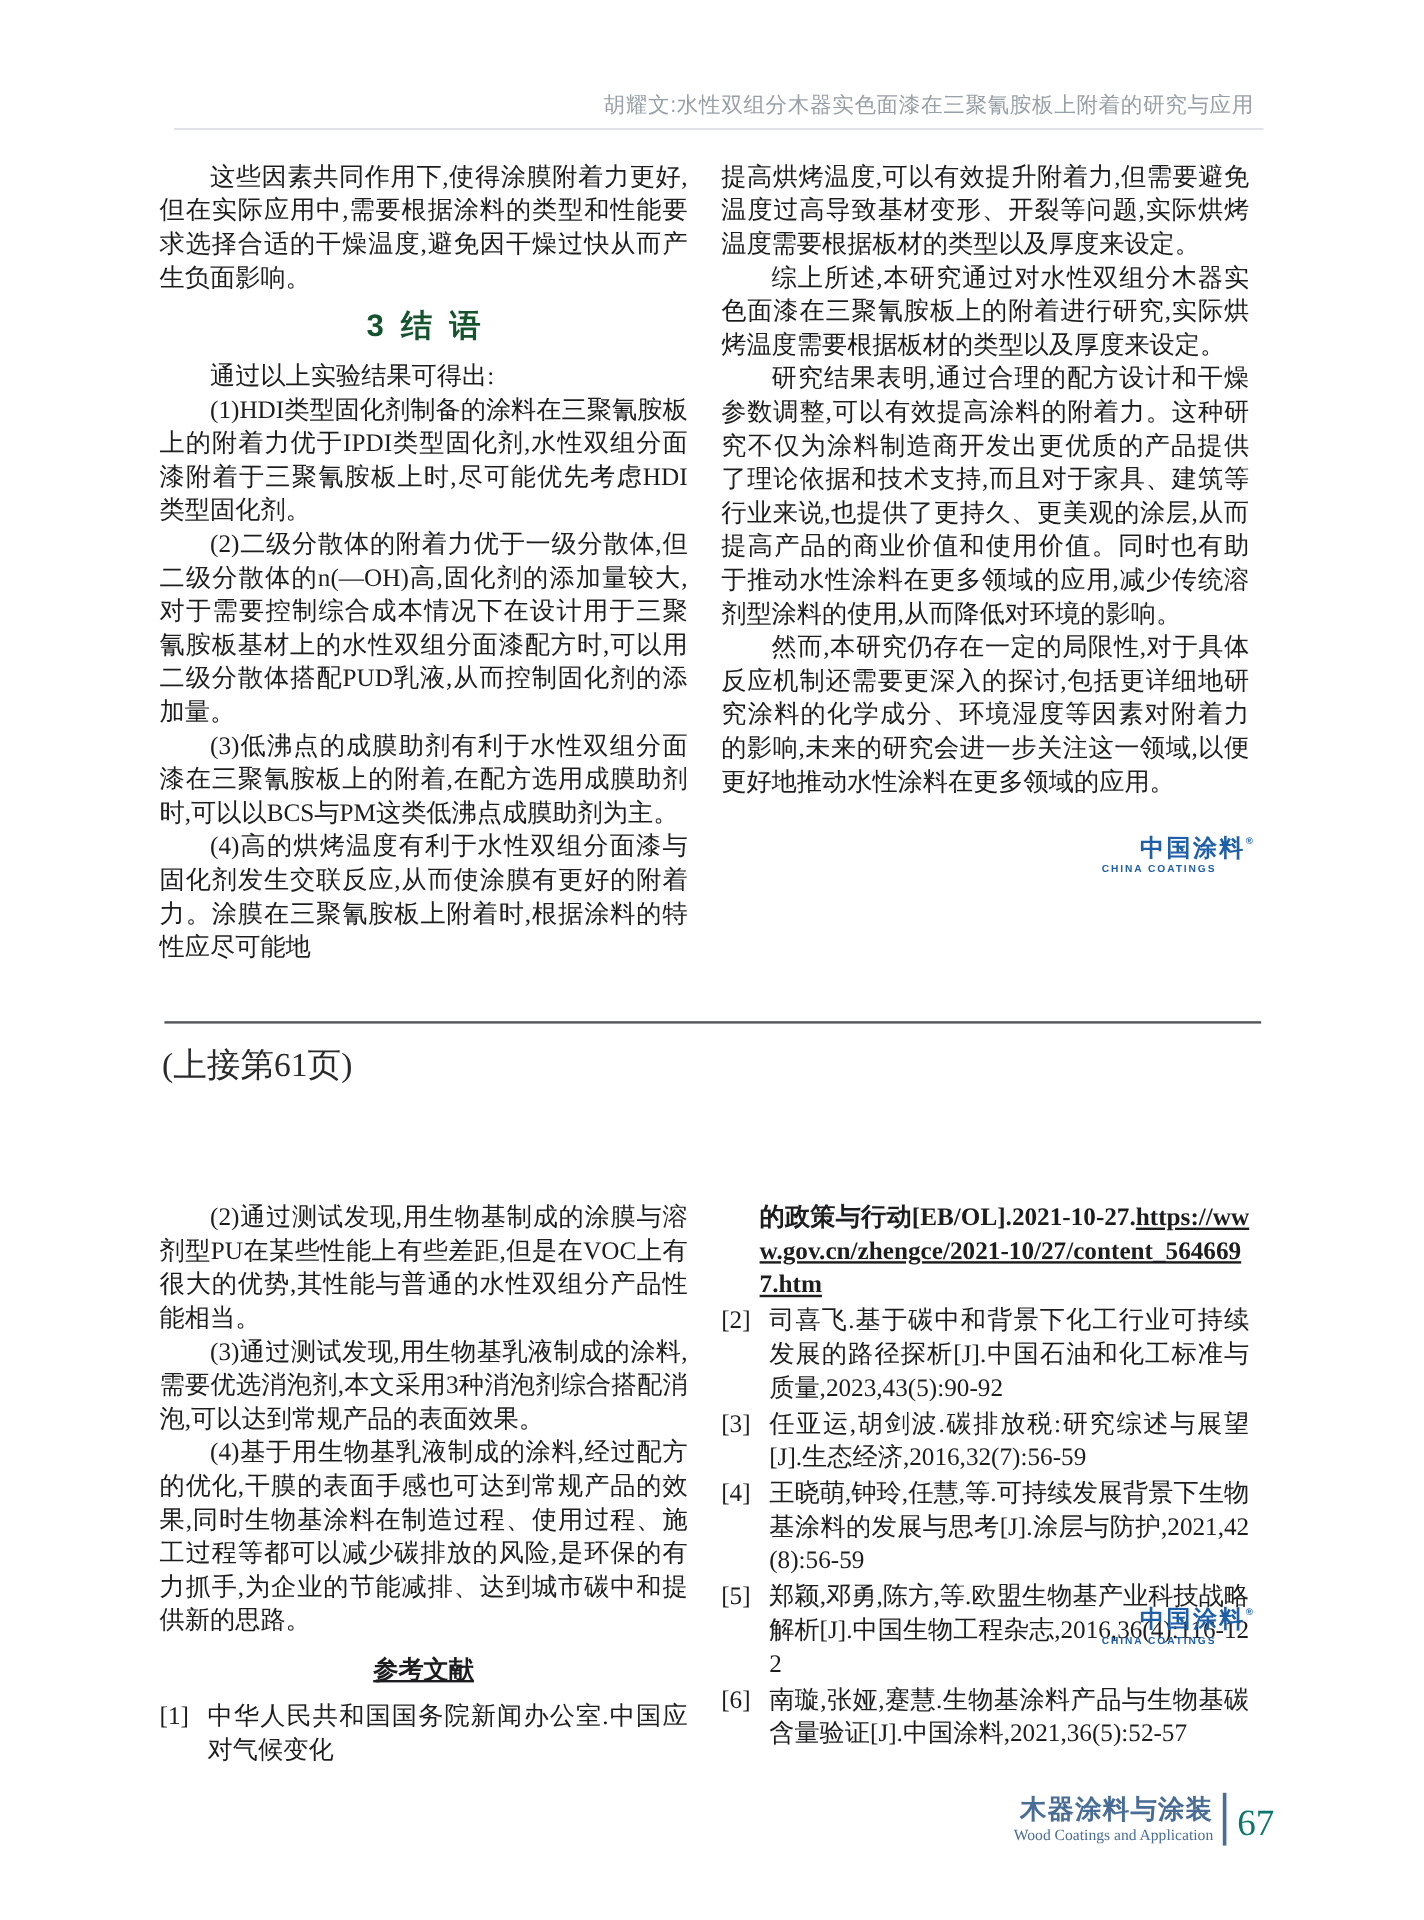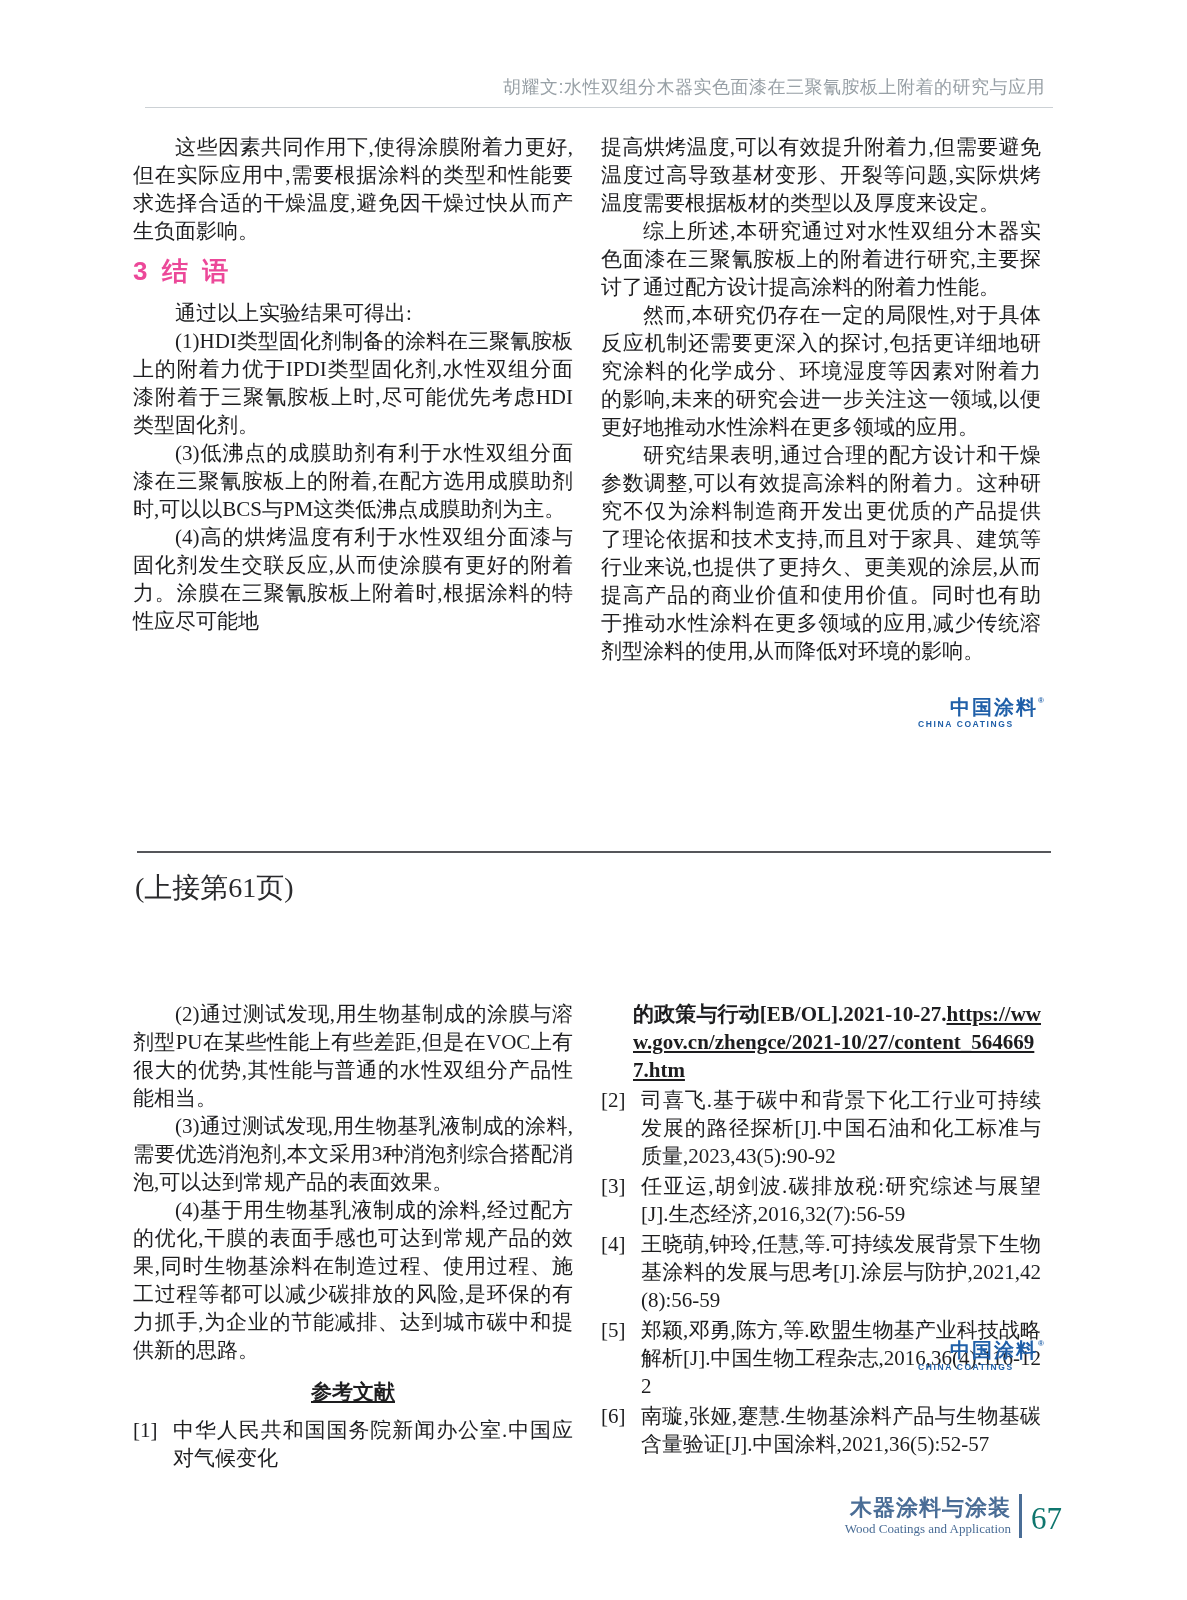--- a/index.html
+++ b/index.html
@@ -51,25 +51,25 @@
     line-height: 28px;
     text-align: justify;
   }
   .col p { margin: 0; }
   .indent { text-indent: 2em; }
 
   .section-heading {
     font-family: "Liberation Sans", "DejaVu Sans", sans-serif;
     font-size: 26px;
     font-weight: bold;
-    color: #ec4899;
+    color: #14532d;
     margin: 11px 0 13px 0 !important;
     white-space: pre-wrap;
     line-height: 30px;
-    text-align: left;
+    text-align: center;
   }
 
   
   .mid-rule {
     position: absolute;
     left: 137px;
     top: 851px;
     width: 914px;
     height: 2px;
     background: #55565a;
@@ -161,28 +161,29 @@
 
   <div class="running-title">胡耀文:水性双组分木器实色面漆在三聚氰胺板上附着的研究与应用</div>
   <div class="header-rule"></div>
 
   <div class="cols cols-top">
     <div class="col">
       <p class="indent">这些因素共同作用下,使得涂膜附着力更好,但在实际应用中,需要根据涂料的类型和性能要求选择合适的干燥温度,避免因干燥过快从而产生负面影响。</p>
       <p class="section-heading">3  结  语</p>
       <p class="indent">通过以上实验结果可得出:</p>
       <p class="indent">(1)HDI类型固化剂制备的涂料在三聚氰胺板上的附着力优于IPDI类型固化剂,水性双组分面漆附着于三聚氰胺板上时,尽可能优先考虑HDI类型固化剂。</p>
+      <p class="indent">(2)二级分散体的附着力优于一级分散体,但二级分散体的n(—OH)高,固化剂的添加量较大,对于需要控制综合成本情况下在设计用于三聚氰胺板基材上的水性双组分面漆配方时,可以用二级分散体搭配PUD乳液,从而控制固化剂的添加量。</p>
       <p class="indent">(3)低沸点的成膜助剂有利于水性双组分面漆在三聚氰胺板上的附着,在配方选用成膜助剂时,可以以BCS与PM这类低沸点成膜助剂为主。</p>
       <p class="indent">(4)高的烘烤温度有利于水性双组分面漆与固化剂发生交联反应,从而使涂膜有更好的附着力。涂膜在三聚氰胺板上附着时,根据涂料的特性应尽可能地</p>
     </div>
     <div class="col">
       <p>提高烘烤温度,可以有效提升附着力,但需要避免温度过高导致基材变形、开裂等问题,实际烘烤温度需要根据板材的类型以及厚度来设定。</p>
-      <p class="indent">综上所述,本研究通过对水性双组分木器实色面漆在三聚氰胺板上的附着进行研究,主要探讨了通过配方设计提高涂料的附着力性能。</p>
+      <p class="indent">综上所述,本研究通过对水性双组分木器实色面漆在三聚氰胺板上的附着进行研究,实际烘烤温度需要根据板材的类型以及厚度来设定。</p>
+      <p class="indent">研究结果表明,通过合理的配方设计和干燥参数调整,可以有效提高涂料的附着力。这种研究不仅为涂料制造商开发出更优质的产品提供了理论依据和技术支持,而且对于家具、建筑等行业来说,也提供了更持久、更美观的涂层,从而提高产品的商业价值和使用价值。同时也有助于推动水性涂料在更多领域的应用,减少传统溶剂型涂料的使用,从而降低对环境的影响。</p>
       <p class="indent">然而,本研究仍存在一定的局限性,对于具体反应机制还需要更深入的探讨,包括更详细地研究涂料的化学成分、环境湿度等因素对附着力的影响,未来的研究会进一步关注这一领域,以便更好地推动水性涂料在更多领域的应用。</p>
-      <p class="indent">研究结果表明,通过合理的配方设计和干燥参数调整,可以有效提高涂料的附着力。这种研究不仅为涂料制造商开发出更优质的产品提供了理论依据和技术支持,而且对于家具、建筑等行业来说,也提供了更持久、更美观的涂层,从而提高产品的商业价值和使用价值。同时也有助于推动水性涂料在更多领域的应用,减少传统溶剂型涂料的使用,从而降低对环境的影响。</p>
     </div>
   </div>
 
   <div class="logo logo-top">
     <div class="logo-cn"><span>中国涂料</span><sup>®</sup></div>
     <div class="logo-en">CHINA COATINGS</div>
   </div>
 
   <div class="mid-rule"></div>
   <div class="cont-note">(上接第61页)</div>

